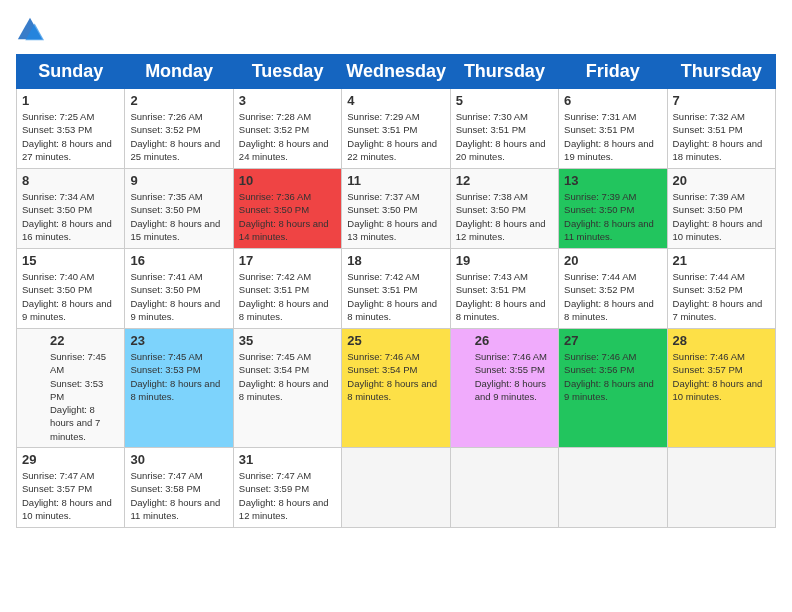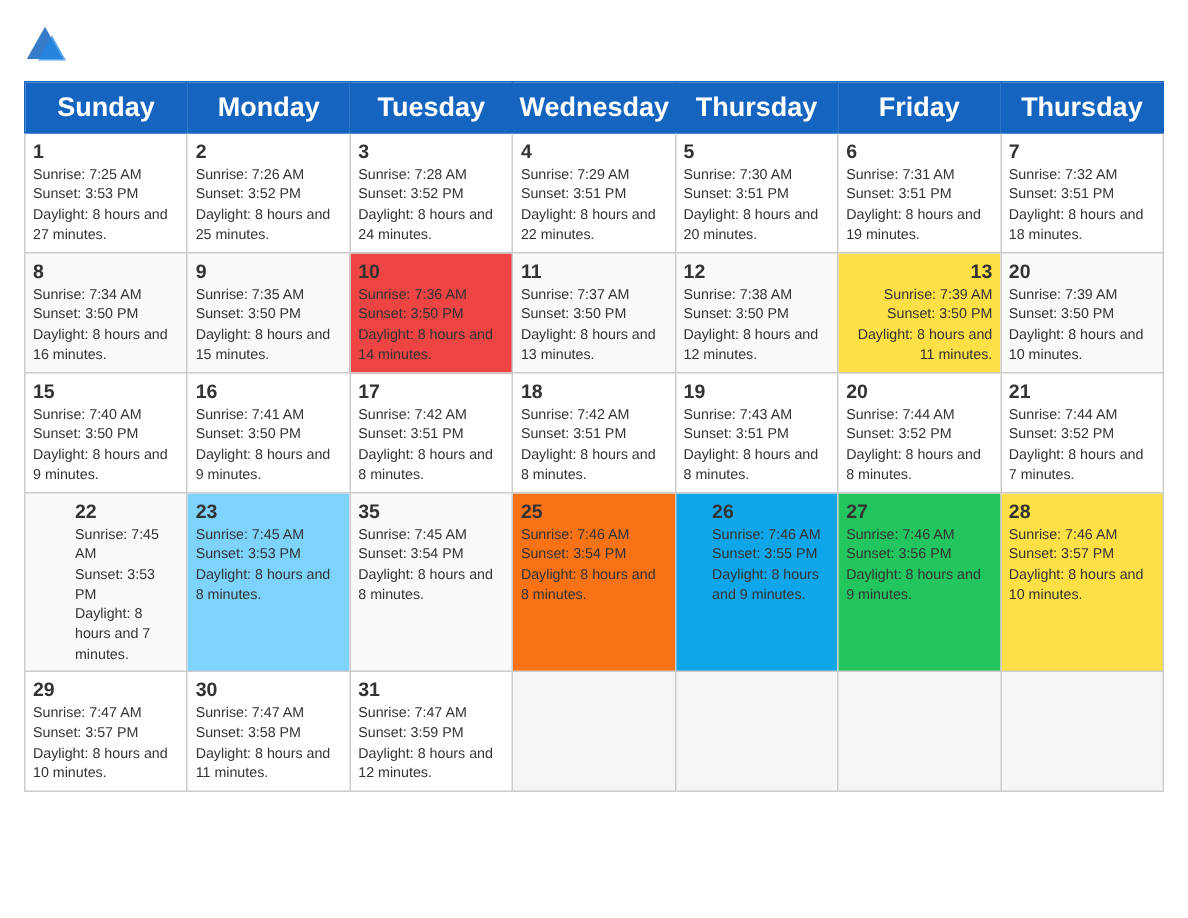--- a/index.html
+++ b/index.html
@@ -162,21 +162,21 @@
           <div class="day-info">Sunrise: 7:36 AM<br>Sunset: 3:50 PM<br>Daylight: 8 hours and 14 minutes.</div>
         </td>
         <td style="background: rgb(249, 249, 249); margin-top: 45px;">
           <span class="day-number">11</span>
           <div class="day-info">Sunrise: 7:37 AM<br>Sunset: 3:50 PM<br>Daylight: 8 hours and 13 minutes.</div>
         </td>
         <td style="background: rgb(249, 249, 249);">
           <span class="day-number">12</span>
           <div class="day-info">Sunrise: 7:38 AM<br>Sunset: 3:50 PM<br>Daylight: 8 hours and 12 minutes.</div>
         </td>
-        <td style="background: #fde047; text-align: right;">
+        <td style="background: #22c55e;">
           <span class="day-number">13</span>
           <div class="day-info">Sunrise: 7:39 AM<br>Sunset: 3:50 PM<br>Daylight: 8 hours and 11 minutes.</div>
         </td>
         <td style="background: rgb(249, 249, 249);">
           <span class="day-number">20</span>
           <div class="day-info">Sunrise: 7:39 AM<br>Sunset: 3:50 PM<br>Daylight: 8 hours and 10 minutes.</div>
         </td>
       </tr>
       <tr>
         <td>
@@ -214,25 +214,25 @@
           <div class="day-info">Sunrise: 7:45 AM<br>Sunset: 3:53 PM<br>Daylight: 8 hours and 7 minutes.</div>
         </td>
         <td style="background: #7dd3fc;">
           <span class="day-number">23</span>
           <div class="day-info">Sunrise: 7:45 AM<br>Sunset: 3:53 PM<br>Daylight: 8 hours and 8 minutes.</div>
         </td>
         <td style="background: rgb(249, 249, 249);">
           <span class="day-number">35</span>
           <div class="day-info">Sunrise: 7:45 AM<br>Sunset: 3:54 PM<br>Daylight: 8 hours and 8 minutes.</div>
         </td>
-        <td style="background: #f97316;">
+        <td style="background: #fde047;">
           <span class="day-number">25</span>
           <div class="day-info">Sunrise: 7:46 AM<br>Sunset: 3:54 PM<br>Daylight: 8 hours and 8 minutes.</div>
         </td>
-        <td style="background: #0ea5e9; padding-left: 24px;">
+        <td style="background: #f0abfc; padding-left: 24px;">
           <span class="day-number">26</span>
           <div class="day-info">Sunrise: 7:46 AM<br>Sunset: 3:55 PM<br>Daylight: 8 hours and 9 minutes.</div>
         </td>
         <td style="background: #22c55e;">
           <span class="day-number">27</span>
           <div class="day-info">Sunrise: 7:46 AM<br>Sunset: 3:56 PM<br>Daylight: 8 hours and 9 minutes.</div>
         </td>
         <td style="background: #fde047;">
           <span class="day-number">28</span>
           <div class="day-info">Sunrise: 7:46 AM<br>Sunset: 3:57 PM<br>Daylight: 8 hours and 10 minutes.</div>

